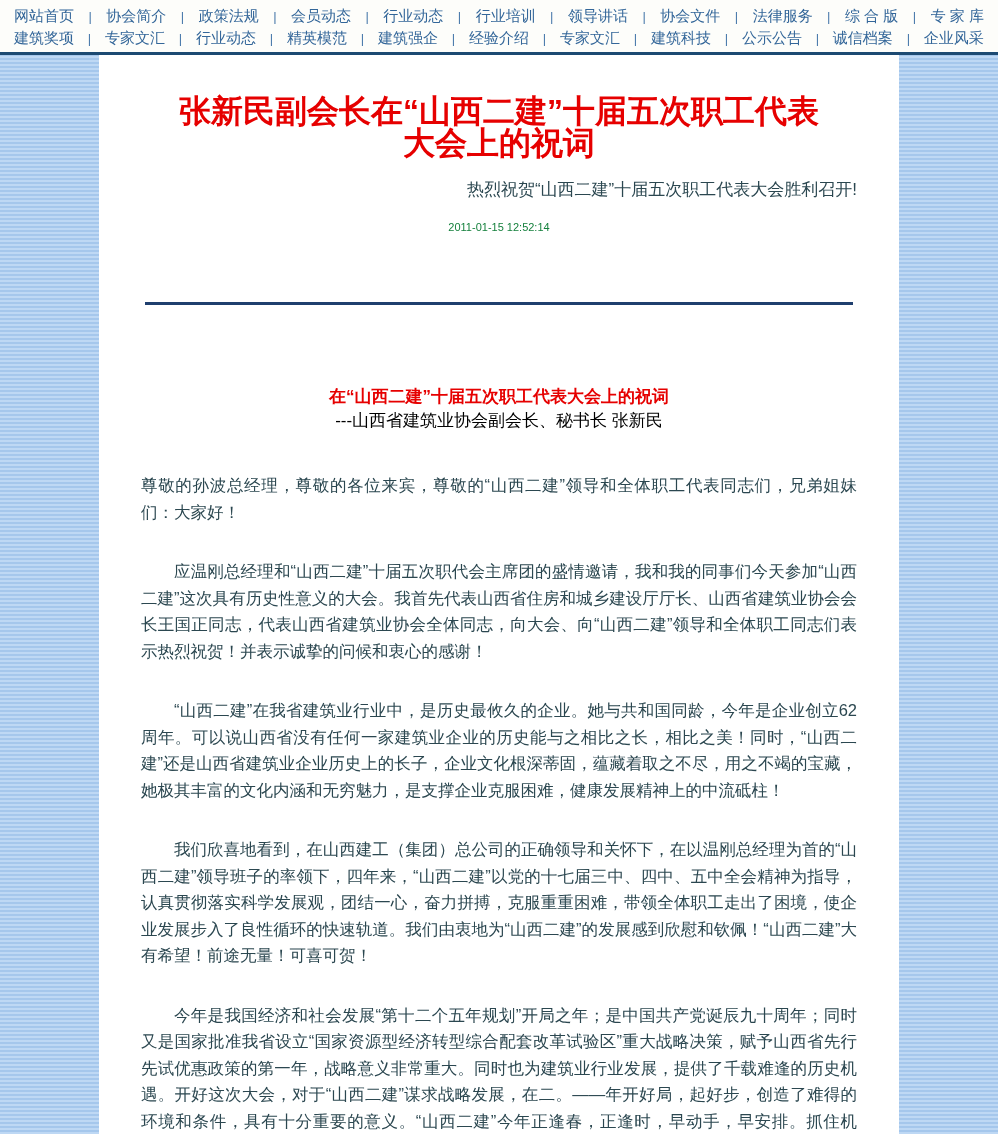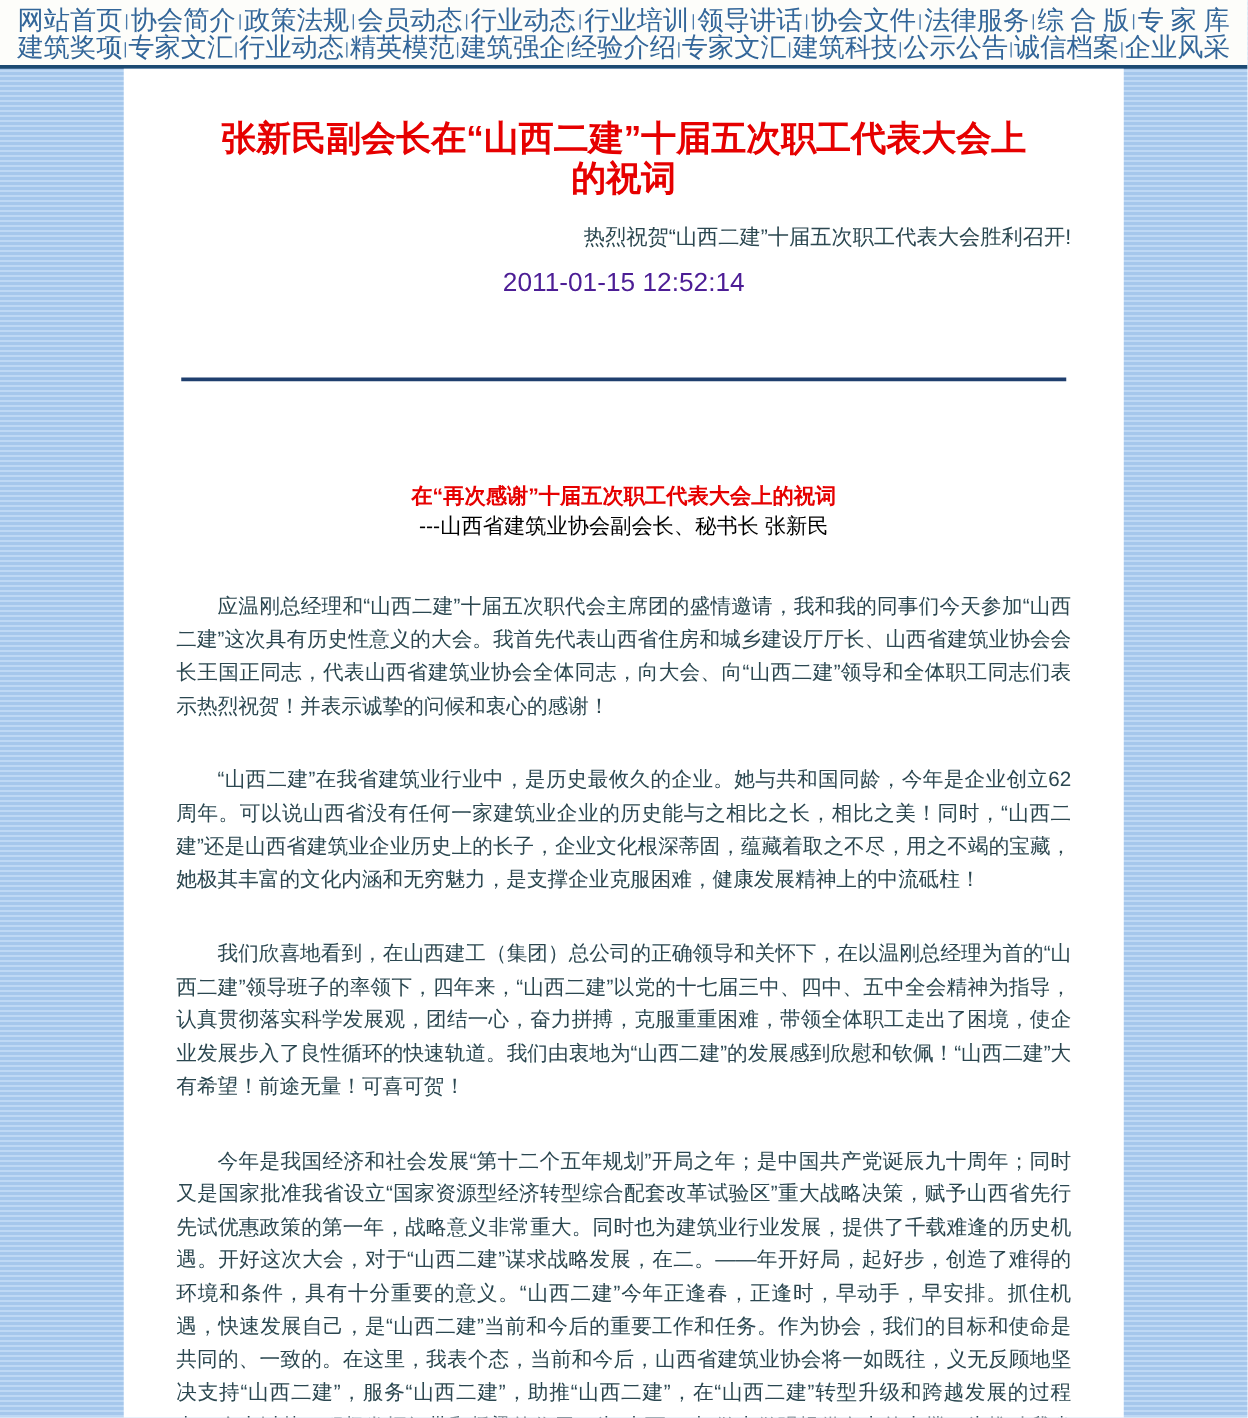--- a/index.html
+++ b/index.html
@@ -24,24 +24,23 @@
   }
   .nav-row {
     display: flex;
     justify-content: space-between;
     align-items: center;
     height: 22px;
     white-space: nowrap;
   }
   .nav-link {
     color: #336699;
-    font-size: 21px;
+    font-size: 15px;
     cursor: pointer;
     text-decoration: none;
-    font-family: Liberation Serif, serif;
   }
   .nav-sep {
     color: #4a7aab;
     font-size: 13px;
   }
   .top-divider {
     height: 3px;
     background: #1c4a72;
     width: 998px;
   }
@@ -55,36 +54,36 @@
     box-sizing: border-box;
     padding: 0 42px;
     overflow: hidden;
   }
 
   .main-title {
     max-width: 645px;
     margin: 40px auto 0 auto;
     text-align: center;
     color: #e60000;
-    font-size: 28px;
+    font-size: 32px;
     line-height: 32px;
     font-weight: bold;
   }
   .subtitle {
     margin-top: 21px;
     text-align: right;
     color: #2b4750;
     font-size: 17px;
     line-height: 20px;
   }
   .pub-date {
     margin-top: 17px;
     text-align: center;
-    color: #4c1d95;
-    font-size: 21px;
+    color: #15803d;
+    font-size: 11px;
     line-height: 20px;
   }
   .rule {
     margin: 65px auto 0 auto;
     width: 708px;
     height: 3px;
     background: #1f3f6e;
     border: none;
   }
   .inner-title {
@@ -167,24 +166,25 @@
 </nav>
 
 <div class="top-divider"></div>
 
 <main class="content">
   <h1 class="main-title">张新民副会长在“山西二建”十届五次职工代表大会上的祝词</h1>
   <div class="subtitle">热烈祝贺“山西二建”十届五次职工代表大会胜利召开!</div>
   <div class="pub-date">2011-01-15 12:52:14</div>
   <div class="rule"></div>
 
-  <div class="inner-title">在“再次感谢”十届五次职工代表大会上的祝词</div>
+  <div class="inner-title">在“山西二建”十届五次职工代表大会上的祝词</div>
   <div class="byline">---山西省建筑业协会副会长、秘书长 张新民</div>
 
   <div class="article-body">
+    <p>尊敬的孙波总经理，尊敬的各位来宾，尊敬的“山西二建”领导和全体职工代表同志们，兄弟姐妹们：大家好！</p>
     <p class="indent">应温刚总经理和“山西二建”十届五次职代会主席团的盛情邀请，我和我的同事们今天参加“山西二建”这次具有历史性意义的大会。我首先代表山西省住房和城乡建设厅厅长、山西省建筑业协会会长王国正同志，代表山西省建筑业协会全体同志，向大会、向“山西二建”领导和全体职工同志们表示热烈祝贺！并表示诚挚的问候和衷心的感谢！</p>
     <p class="indent">“山西二建”在我省建筑业行业中，是历史最攸久的企业。她与共和国同龄，今年是企业创立62周年。可以说山西省没有任何一家建筑业企业的历史能与之相比之长，相比之美！同时，“山西二建”还是山西省建筑业企业历史上的长子，企业文化根深蒂固，蕴藏着取之不尽，用之不竭的宝藏，她极其丰富的文化内涵和无穷魅力，是支撑企业克服困难，健康发展精神上的中流砥柱！</p>
     <p class="indent">我们欣喜地看到，在山西建工（集团）总公司的正确领导和关怀下，在以温刚总经理为首的“山西二建”领导班子的率领下，四年来，“山西二建”以党的十七届三中、四中、五中全会精神为指导，认真贯彻落实科学发展观，团结一心，奋力拼搏，克服重重困难，带领全体职工走出了困境，使企业发展步入了良性循环的快速轨道。我们由衷地为“山西二建”的发展感到欣慰和钦佩！“山西二建”大有希望！前途无量！可喜可贺！</p>
     <p class="indent">今年是我国经济和社会发展“第十二个五年规划”开局之年；是中国共产党诞辰九十周年；同时又是国家批准我省设立“国家资源型经济转型综合配套改革试验区”重大战略决策，赋予山西省先行先试优惠政策的第一年，战略意义非常重大。同时也为建筑业行业发展，提供了千载难逢的历史机遇。开好这次大会，对于“山西二建”谋求战略发展，在二。——年开好局，起好步，创造了难得的环境和条件，具有十分重要的意义。“山西二建”今年正逢春，正逢时，早动手，早安排。抓住机遇，快速发展自己，是“山西二建”当前和今后的重要工作和任务。作为协会，我们的目标和使命是共同的、一致的。在这里，我表个态，当前和今后，山西省建筑业协会将一如既往，义无反顾地坚决支持“山西二建”，服务“山西二建”，助推“山西二建”，在“山西二建”转型升级和跨越发展的过程中，全力以赴，积极发挥纽带和桥梁的作用。为“山西二建”做大做强提供有力的支撑，为推动我省建筑业全行业快速发展做出应有的贡献！</p>
     <p class="indent">再次感谢“山西二建”，感谢全体同志们！</p>
     <p class="indent">预祝“山西二建”这次职代会圆满成功！</p>
 
   </div>
 
 </main>

